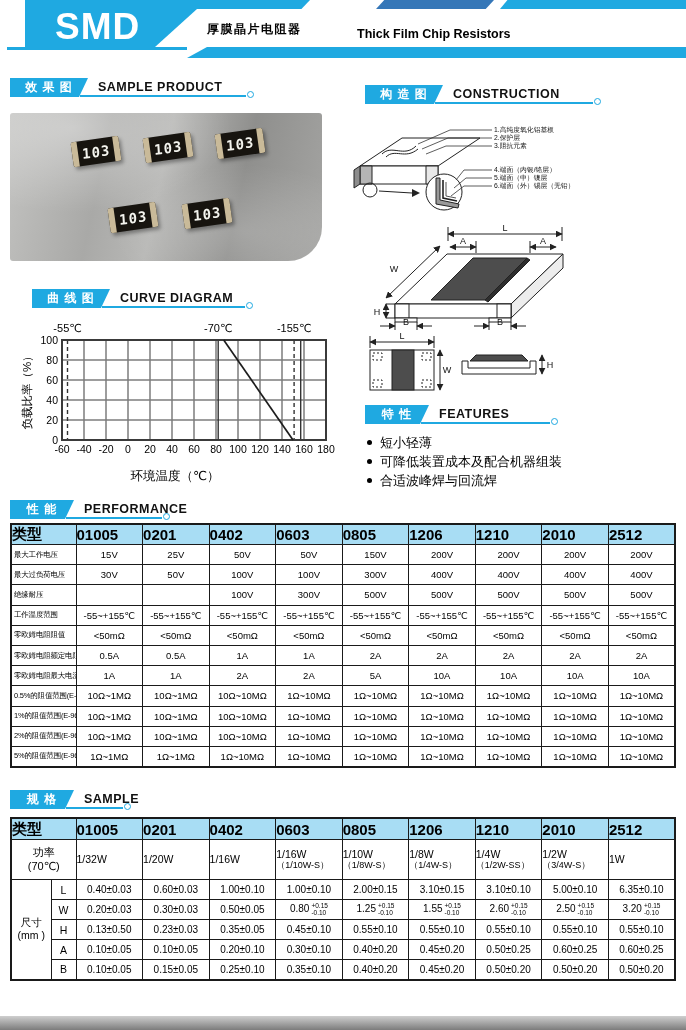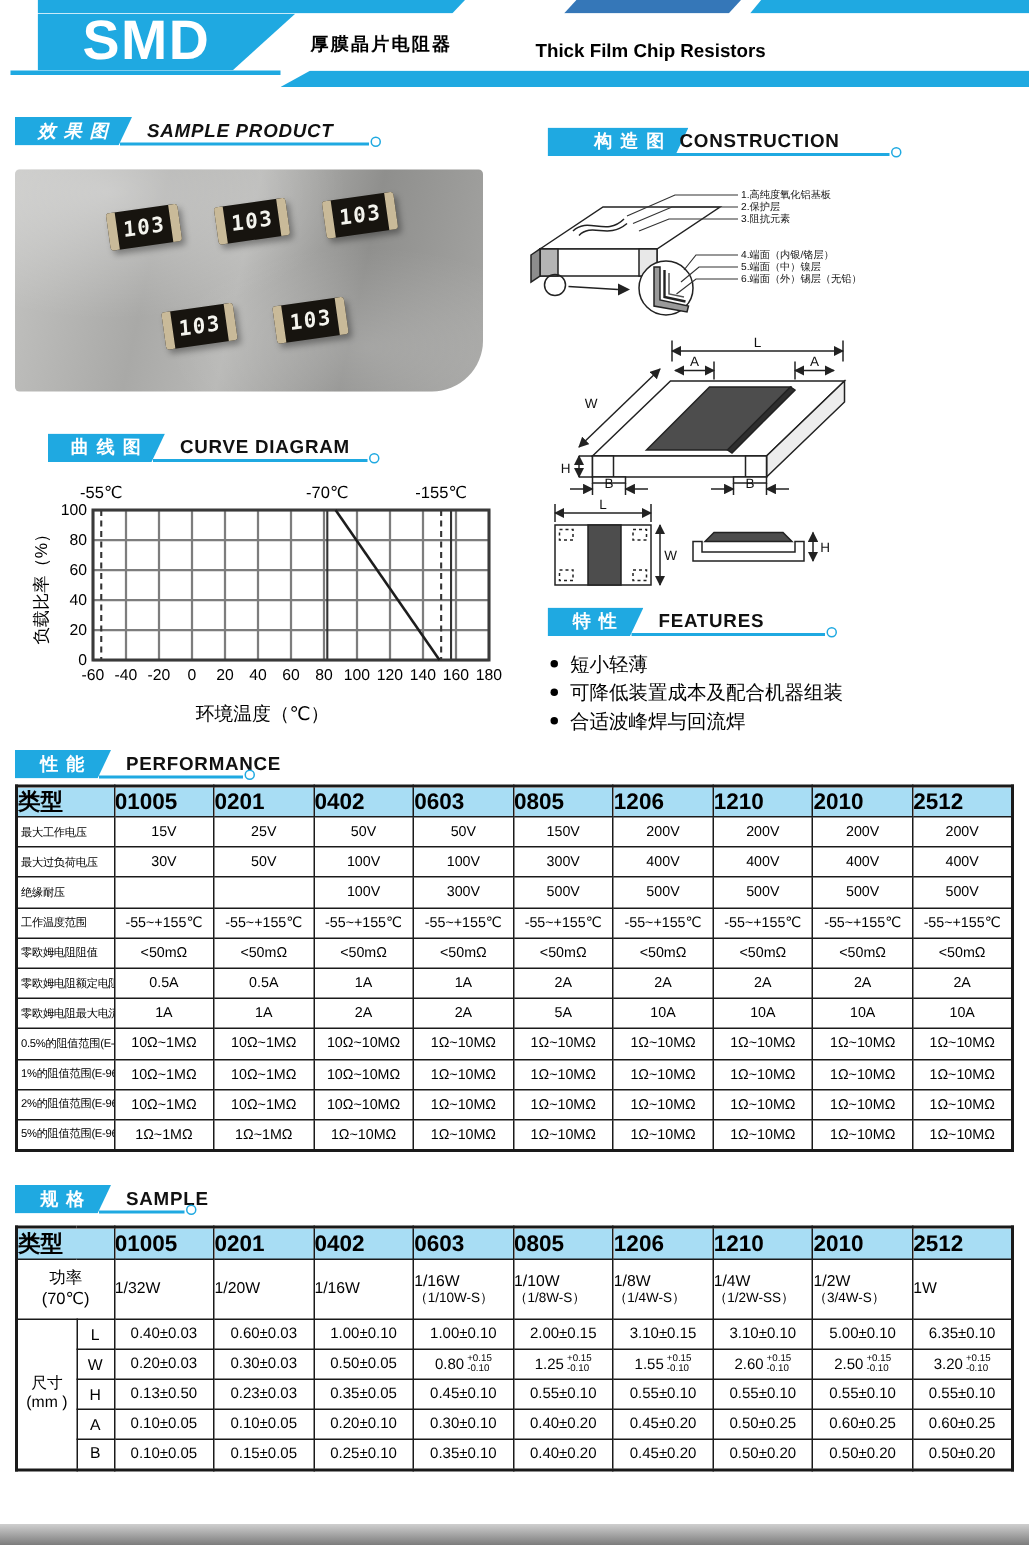--- a/index.html
+++ b/index.html
@@ -75,28 +75,28 @@
     <div class="abs hblock">
       <span class="logo">SMD</span>
     </div>
     <div class="abs hthin"></div>
     <div class="abs hbar"></div>
     <div class="abs htcn">厚膜晶片电阻器</div>
     <div class="abs hten">Thick Film Chip Resistors</div>
   </div>
 
   <div id="secLayer">
-      <div class="sec" style="left: 10px; top: 78px; width: 246px; font-style: italic;">
+      <div class="sec" style="left: 10px; top: 78px; width: 246px;">
         <div class="tab" style="width: 78px;">效 果 图</div>
         <span class="en" style="left: 88px;">SAMPLE PRODUCT</span>
         <div class="line" style="left: 70px; width: 166px;"></div>
         <div class="dot" style="left: 237px;"></div>
       </div>
       <div class="sec" style="left: 365px; top: 85px; width: 238px;">
-        <div class="tab" style="width: 78px; padding-left: 16px;">构 造 图</div>
+        <div class="tab" style="width: 78px;">构 造 图</div>
         <span class="en" style="left: 88px;">CONSTRUCTION</span>
         <div class="line" style="left: 70px; width: 158px;"></div>
         <div class="dot" style="left: 229px;"></div>
       </div>
       <div class="sec" style="left: 10px; top: 289px; width: 223px; margin-left: 22px;">
         <div class="tab" style="width: 78px;">曲 线 图</div>
         <span class="en" style="left: 88px;">CURVE DIAGRAM</span>
         <div class="line" style="left: 70px; width: 143px;"></div>
         <div class="dot" style="left: 214px;"></div>
       </div>

